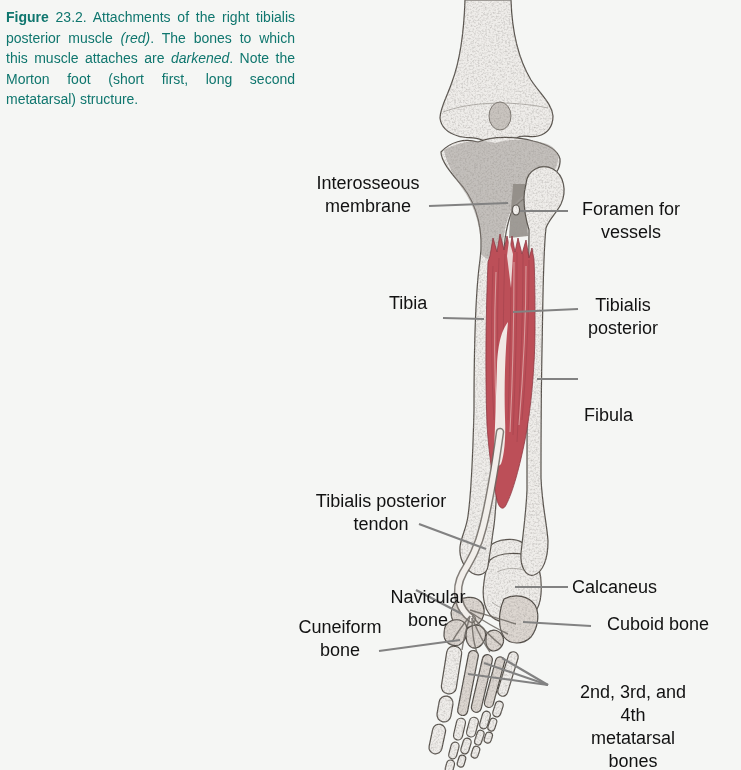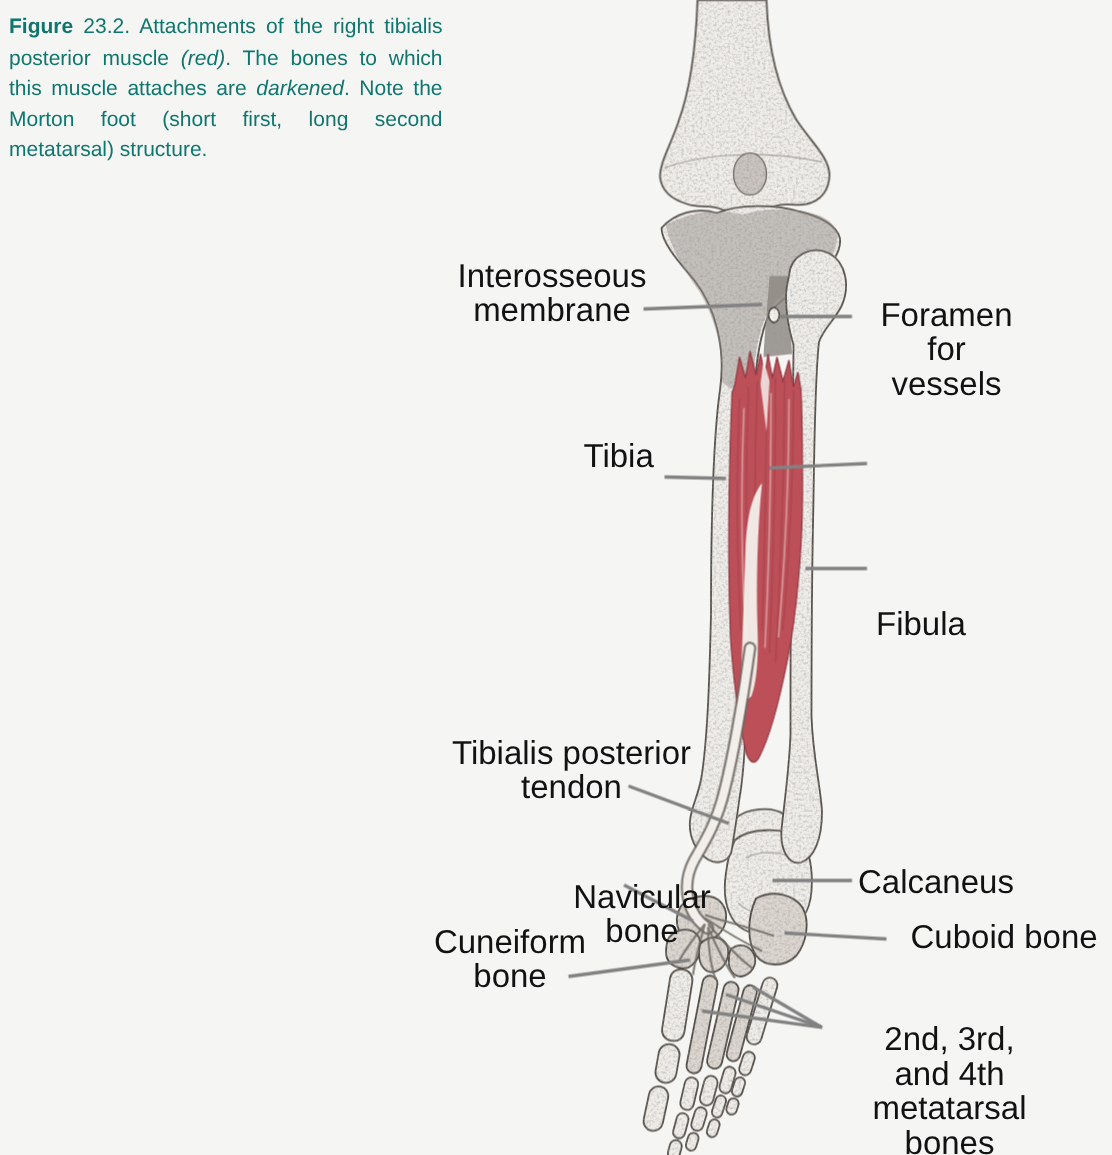--- a/index.html
+++ b/index.html
@@ -2,21 +2,21 @@
 <html><head>
 <meta charset="utf-8">
 <style>
   html,body{margin:0;padding:0;background:#f5f6f4;}
   .stage{position:relative;width:741px;height:770px;background:#f5f6f4;
          font-family:"Liberation Sans",sans-serif;overflow:hidden;}
   .caption{position:absolute;left:6px;top:7px;width:289px;
            font-size:14px;line-height:20.6px;color:#0f766e;text-align:justify;margin:0;}
   .caption b{font-weight:bold;}
   .caption i{font-style:italic;}
-  .lbl{position:absolute;font-size:22px;line-height:23px;color:#121212;
+  .lbl{position:absolute;font-size:18px;line-height:23px;color:#121212;
        white-space:pre-line;}
   .lbl.center{text-align:center;transform:translateX(-50%);}
   svg.draw{position:absolute;left:0;top:0;}
   .bone{fill:#efedea;stroke:#55504a;stroke-width:1.2;}
   .boneDark{fill:#dcd6d0;stroke:#4d4843;stroke-width:1.2;}
   .contour{stroke:#6a655f;fill:none;stroke-width:1;opacity:.45;}
   .ln{stroke:#828282;stroke-width:2.2;fill:none;}
   .fiber{fill:none;stroke:#8e3942;stroke-width:.9;opacity:.4;}
   .fiberL{fill:none;stroke:rgba(238,216,212,.55);stroke-width:1.1;}
 </style>
@@ -188,20 +188,22 @@
       <line class="ln" x1="548" y1="685" x2="484" y2="663"></line>
       <line class="ln" x1="548" y1="685" x2="502" y2="658"></line>
     </g>
   </svg>
 
   <div class="lbl center" style="left:368px;top:172px;">Interosseous
 membrane</div>
   <div class="lbl center" style="left:631px;top:198px;">Foramen for
 vessels</div>
   <div class="lbl" style="left:389px;top:292px;text-align:right;">Tibia</div>
+  <div class="lbl center" style="left:623px;top:294px;">Tibialis
+posterior</div>
   <div class="lbl" style="left:584px;top:367px;margin-top:37px;">Fibula</div>
   <div class="lbl center" style="left:381px;top:490px;">Tibialis posterior
 tendon</div>
   <div class="lbl center" style="left:388px;top:586px;margin-left:40px;">Navicular
 bone</div>
   <div class="lbl" style="left:572px;top:576px;">Calcaneus</div>
   <div class="lbl center" style="left:340px;top:616px;">Cuneiform
 bone</div>
   <div class="lbl" style="left:607px;top:613px;text-align:right;">Cuboid bone</div>
   <div class="lbl center" style="left:633px;top:681px;">2nd, 3rd, and 4th

